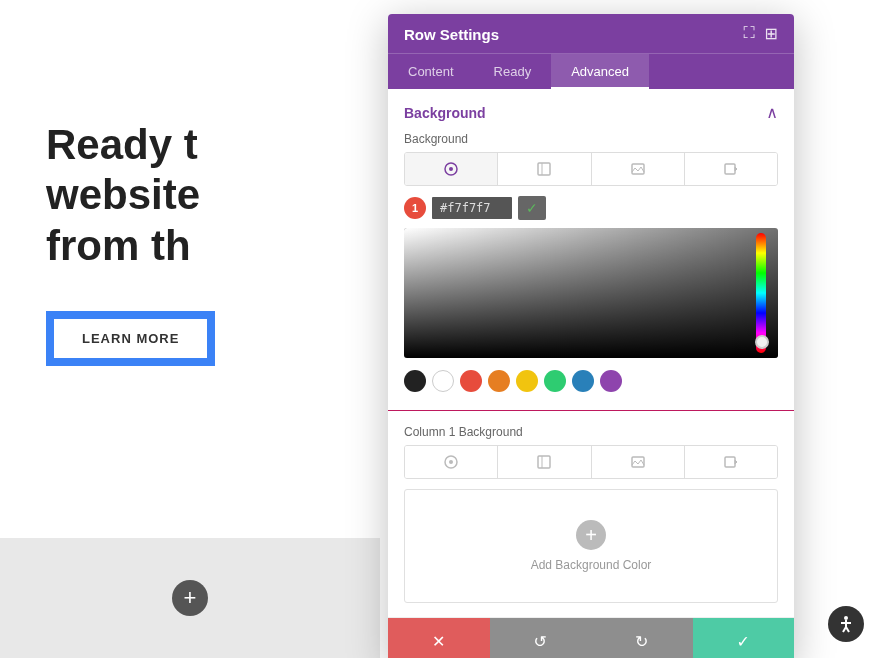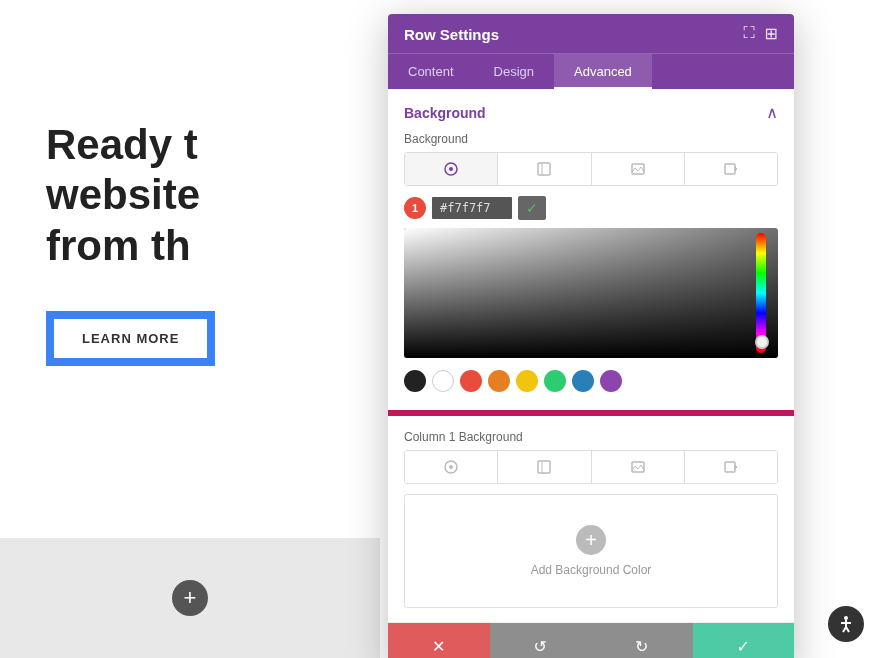--- a/index.html
+++ b/index.html
@@ -151,21 +151,21 @@
     .panel-body {
       padding: 0;
       max-height: 560px;
       overflow-y: auto;
       position: relative;
     }
 
     
     .panel-section {
       padding: 14px 16px;
-      border-bottom: 6px solid #be185d;
+      border-bottom: 1px solid #be185d;
     }
 
     .section-header {
       display: flex;
       align-items: center;
       justify-content: space-between;
       margin-bottom: 10px;
     }
 
     .section-title {
@@ -444,21 +444,21 @@
   <div class="panel-header">
     <span class="panel-title">Row Settings</span>
     <div class="panel-header-icons">
       <span class="panel-header-icon">⛶</span>
       <span class="panel-header-icon">⊞</span>
     </div>
   </div>
 
   <div class="panel-tabs">
     <div class="panel-tab">Content</div>
-    <div class="panel-tab">Design</div>
+    <div class="panel-tab">Ready</div>
     <div class="panel-tab active">Advanced</div>
   </div>
 
   <div class="panel-body">
 
     <div class="panel-section">
       <div class="section-header">
         <span class="section-title">Background</span>
         <span class="section-collapse">∧</span>
       </div>

